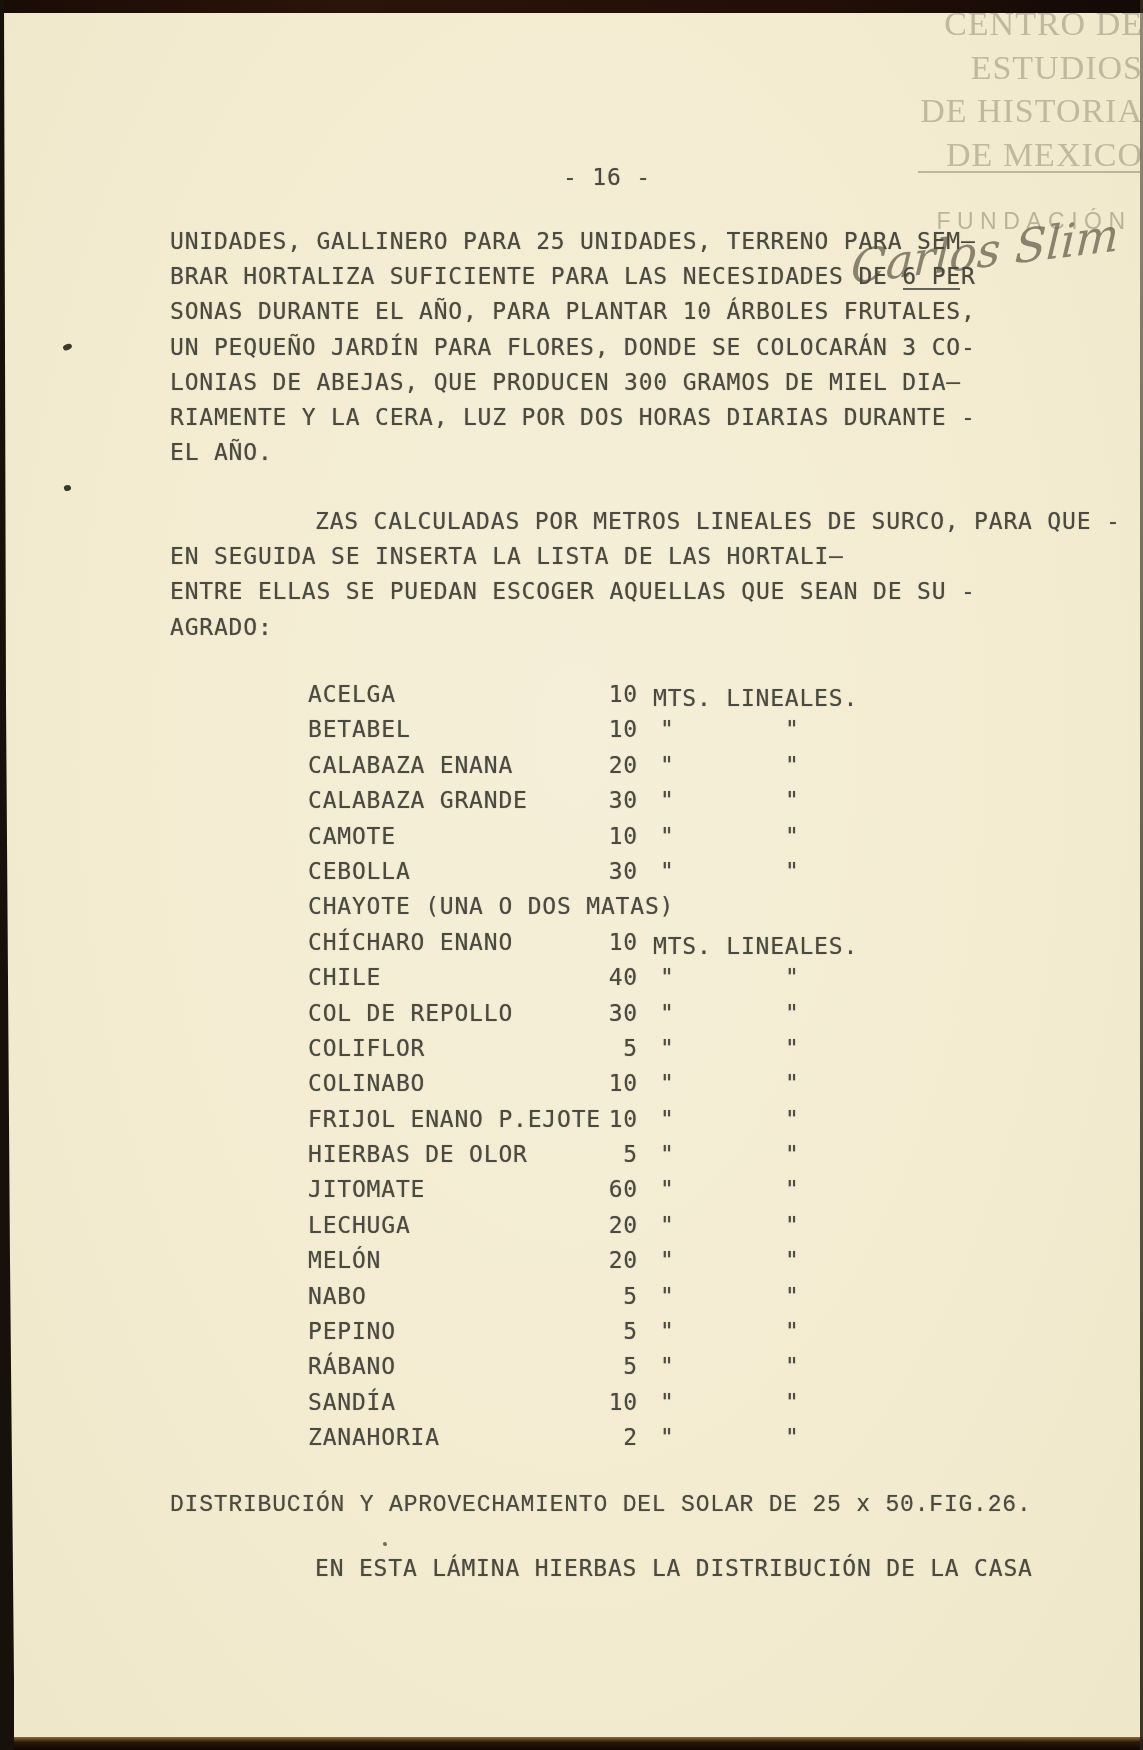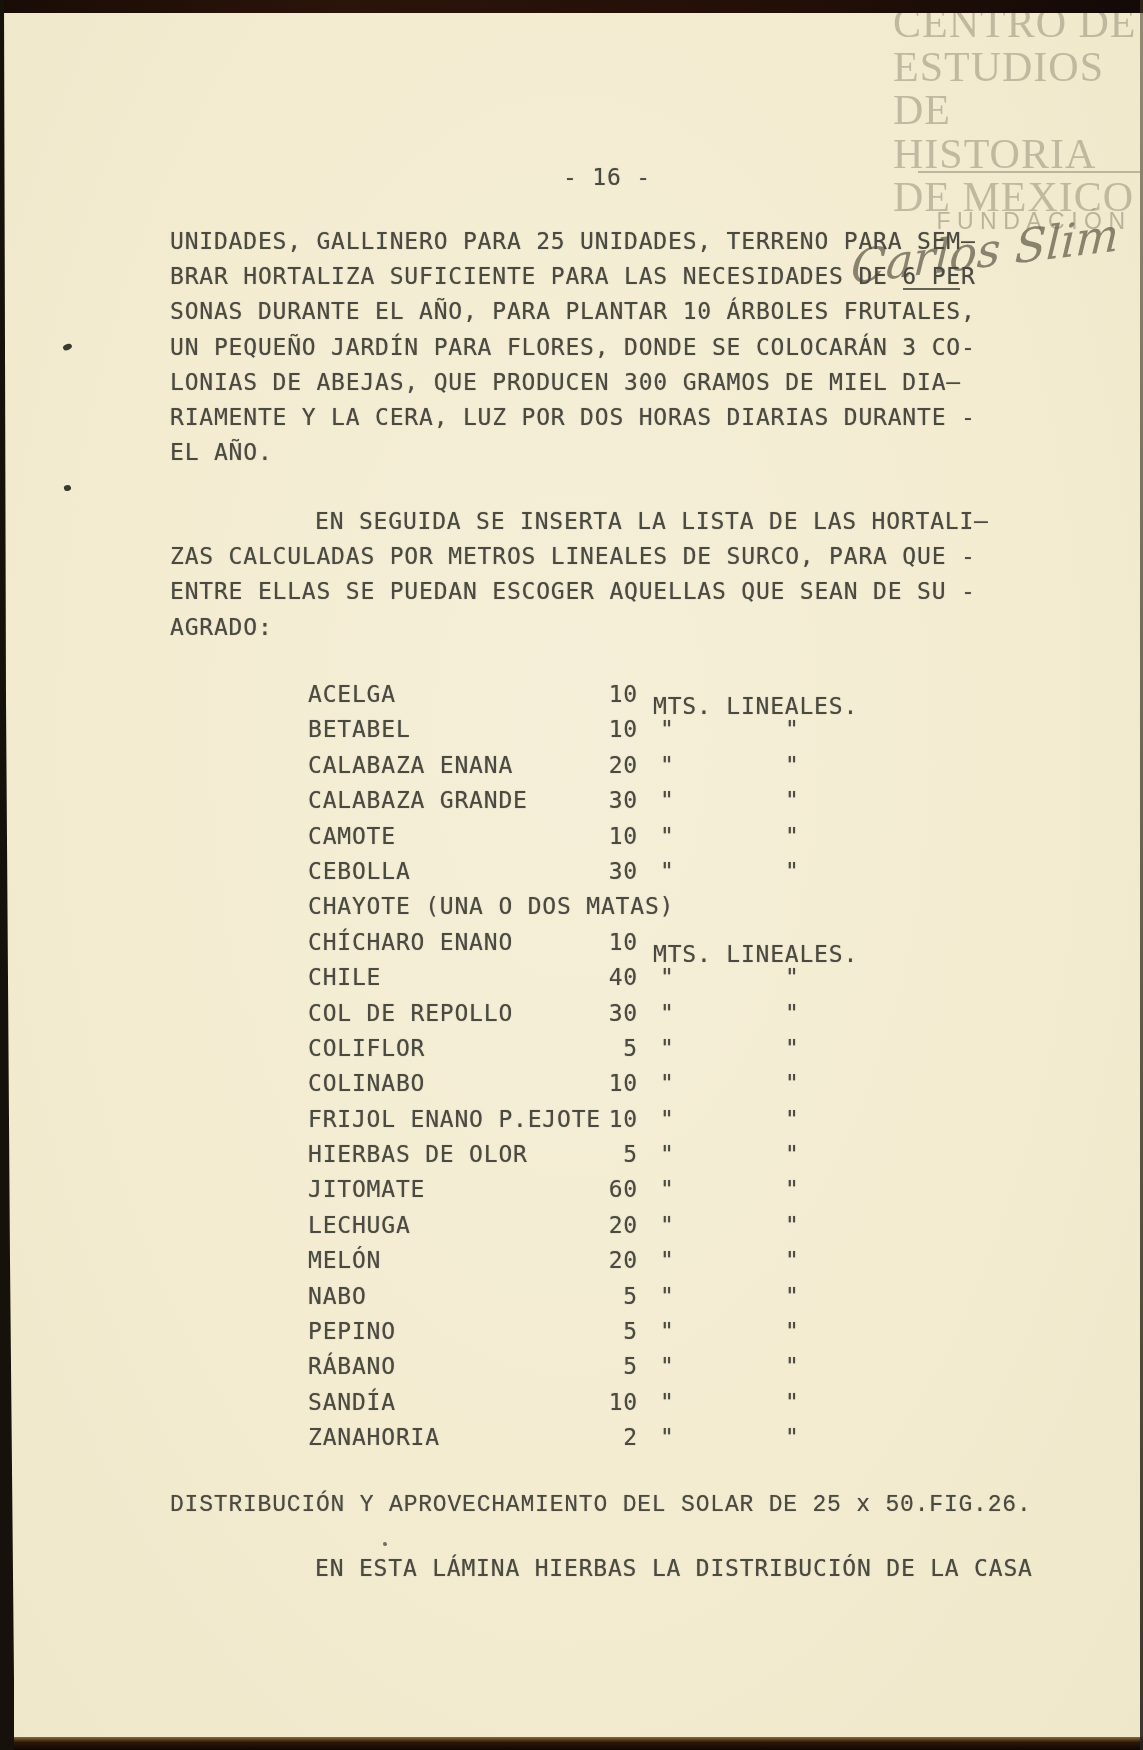--- a/index.html
+++ b/index.html
@@ -26,28 +26,28 @@
     text-shadow:0 0 1px rgba(75,74,65,.55);}
   .para{position:absolute;line-height:35.2px;}
   #para1{left:170px;top:224px;}
   #para2{left:170px;top:504px;}
   #para2 .tline:first-child{padding-left:145px;}
   #pagenum{position:absolute;left:552px;top:160px;width:110px;text-align:center;line-height:35px;}
   #list{position:absolute;left:308px;top:677px;line-height:35.4px;}
   .lrow{position:relative;height:35.4px;}
   .lrow .nm{position:absolute;left:0;top:0;}
   .lrow .qty{position:absolute;left:272px;top:0;width:58px;text-align:right;}
-  .lrow .unitlabel{position:absolute;left:345px;top:12px;}
+  .lrow .unitlabel{position:absolute;left:345px;top:4px;}
   .lrow .d1{position:absolute;left:352px;top:0;}
   .lrow .d2{position:absolute;left:477px;top:0;}
   #closing1{position:absolute;left:170px;top:1488px;line-height:35px;font-family:Liberation Mono, monospace;}
   #closing2{position:absolute;left:315px;top:1551px;line-height:35px;}
   
-  #wmlines{position:absolute;left:893px;top:2px;width:250px;text-align:left;
-    font-family:"Liberation Serif",serif;font-size:42px;line-height:43.5px;
+  #wmlines{position:absolute;left:893px;top:2px;width:250px;text-align:right;
+    font-family:"Liberation Serif",serif;font-size:34px;line-height:43.5px;
     color:rgba(125,117,96,.42);letter-spacing:1px;}
   #wmrule{position:absolute;left:918px;top:171px;width:222px;height:2px;
     background:rgba(125,117,96,.45);}
   #foundation{position:absolute;left:925px;top:192px;width:218px;text-align:center;
     font-family:"Liberation Sans",sans-serif;font-size:23px;letter-spacing:6.5px;
     color:rgba(135,128,106,.52);white-space:nowrap;margin-top:16px;}
   #signature{position:absolute;left:850px;top:222px;width:300px;
     font-family:"DejaVu Serif",serif;font-style:italic;font-size:46px;
     color:rgba(108,100,82,.78);transform:rotate(-7deg) skewX(-10deg);
     white-space:nowrap;}
@@ -72,21 +72,21 @@
     </div>
   <div id="wmrule"></div>
   <div id="foundation">FUNDACIÓN</div>
   <div id="signature">Carlos Slim</div>
 
   <div id="pagenum" class="type">- 16 -</div>
 
   <div id="para1" class="para type"><div class="tline">UNIDADES, GALLINERO PARA 25 UNIDADES, TERRENO PARA SEM—</div><div class="tline">BRAR HORTALIZA SUFICIENTE PARA LAS NECESIDADES DE 6 PER</div><div class="tline">SONAS DURANTE EL AÑO, PARA PLANTAR 10 ÁRBOLES FRUTALES,</div><div class="tline">UN PEQUEÑO JARDÍN PARA FLORES, DONDE SE COLOCARÁN 3 CO-</div><div class="tline">LONIAS DE ABEJAS, QUE PRODUCEN 300 GRAMOS DE MIEL DIA—</div><div class="tline">RIAMENTE Y LA CERA, LUZ POR DOS HORAS DIARIAS DURANTE -</div><div class="tline">EL AÑO.</div></div>
   <div id="per-underline"></div>
 
-  <div id="para2" class="para type"><div class="tline">EN SEGUIDA SE INSERTA LA LISTA DE LAS HORTALI—</div><div class="tline">ZAS CALCULADAS POR METROS LINEALES DE SURCO, PARA QUE -</div><div class="tline">ENTRE ELLAS SE PUEDAN ESCOGER AQUELLAS QUE SEAN DE SU -</div><div class="tline">AGRADO:</div></div>
+  <div id="para2" class="para type"><div class="tline">ZAS CALCULADAS POR METROS LINEALES DE SURCO, PARA QUE -</div><div class="tline">EN SEGUIDA SE INSERTA LA LISTA DE LAS HORTALI—</div><div class="tline">ENTRE ELLAS SE PUEDAN ESCOGER AQUELLAS QUE SEAN DE SU -</div><div class="tline">AGRADO:</div></div>
 
   <div id="list" class="type"><div class="lrow"><span class="nm">ACELGA</span><span class="qty">10</span><span class="unitlabel">MTS. LINEALES.</span></div><div class="lrow"><span class="nm">BETABEL</span><span class="qty">10</span><span class="d1">"</span><span class="d2">"</span></div><div class="lrow"><span class="nm">CALABAZA ENANA</span><span class="qty">20</span><span class="d1">"</span><span class="d2">"</span></div><div class="lrow"><span class="nm">CALABAZA GRANDE</span><span class="qty">30</span><span class="d1">"</span><span class="d2">"</span></div><div class="lrow"><span class="nm">CAMOTE</span><span class="qty">10</span><span class="d1">"</span><span class="d2">"</span></div><div class="lrow"><span class="nm">CEBOLLA</span><span class="qty">30</span><span class="d1">"</span><span class="d2">"</span></div><div class="lrow"><span class="nm">CHAYOTE (UNA O DOS MATAS)</span></div><div class="lrow"><span class="nm">CHÍCHARO ENANO</span><span class="qty">10</span><span class="unitlabel">MTS. LINEALES.</span></div><div class="lrow"><span class="nm">CHILE</span><span class="qty">40</span><span class="d1">"</span><span class="d2">"</span></div><div class="lrow"><span class="nm">COL DE REPOLLO</span><span class="qty">30</span><span class="d1">"</span><span class="d2">"</span></div><div class="lrow"><span class="nm">COLIFLOR</span><span class="qty">5</span><span class="d1">"</span><span class="d2">"</span></div><div class="lrow"><span class="nm">COLINABO</span><span class="qty">10</span><span class="d1">"</span><span class="d2">"</span></div><div class="lrow"><span class="nm">FRIJOL ENANO P.EJOTE</span><span class="qty">10</span><span class="d1">"</span><span class="d2">"</span></div><div class="lrow"><span class="nm">HIERBAS DE OLOR</span><span class="qty">5</span><span class="d1">"</span><span class="d2">"</span></div><div class="lrow"><span class="nm">JITOMATE</span><span class="qty">60</span><span class="d1">"</span><span class="d2">"</span></div><div class="lrow"><span class="nm">LECHUGA</span><span class="qty">20</span><span class="d1">"</span><span class="d2">"</span></div><div class="lrow"><span class="nm">MELÓN</span><span class="qty">20</span><span class="d1">"</span><span class="d2">"</span></div><div class="lrow"><span class="nm">NABO</span><span class="qty">5</span><span class="d1">"</span><span class="d2">"</span></div><div class="lrow"><span class="nm">PEPINO</span><span class="qty">5</span><span class="d1">"</span><span class="d2">"</span></div><div class="lrow"><span class="nm">RÁBANO</span><span class="qty">5</span><span class="d1">"</span><span class="d2">"</span></div><div class="lrow"><span class="nm">SANDÍA</span><span class="qty">10</span><span class="d1">"</span><span class="d2">"</span></div><div class="lrow"><span class="nm">ZANAHORIA</span><span class="qty">2</span><span class="d1">"</span><span class="d2">"</span></div></div>
 
   <div id="closing1" class="type">DISTRIBUCIÓN Y APROVECHAMIENTO DEL SOLAR DE 25 x 50.FIG.26.</div>
   <div id="closing2" class="type">EN ESTA LÁMINA HIERBAS LA DISTRIBUCIÓN DE LA CASA</div>
 
   <div id="speck1" class="speck"></div>
   <div id="speck2" class="speck"></div>
   <div id="speck3" class="speck"></div>
 

